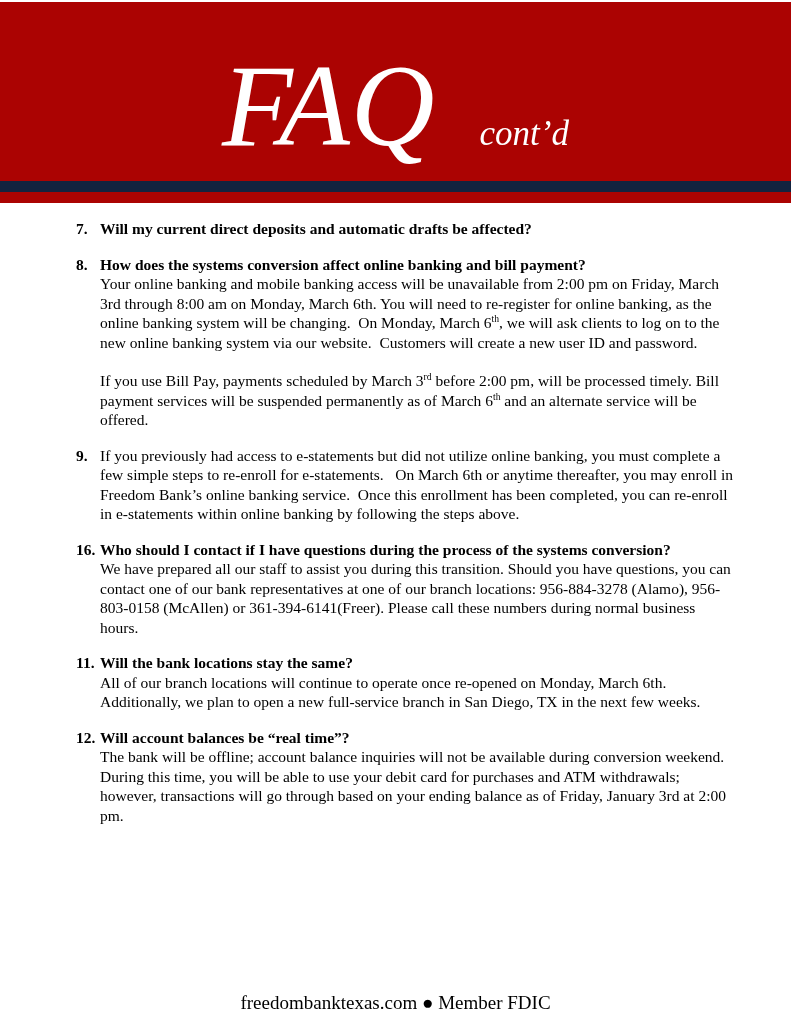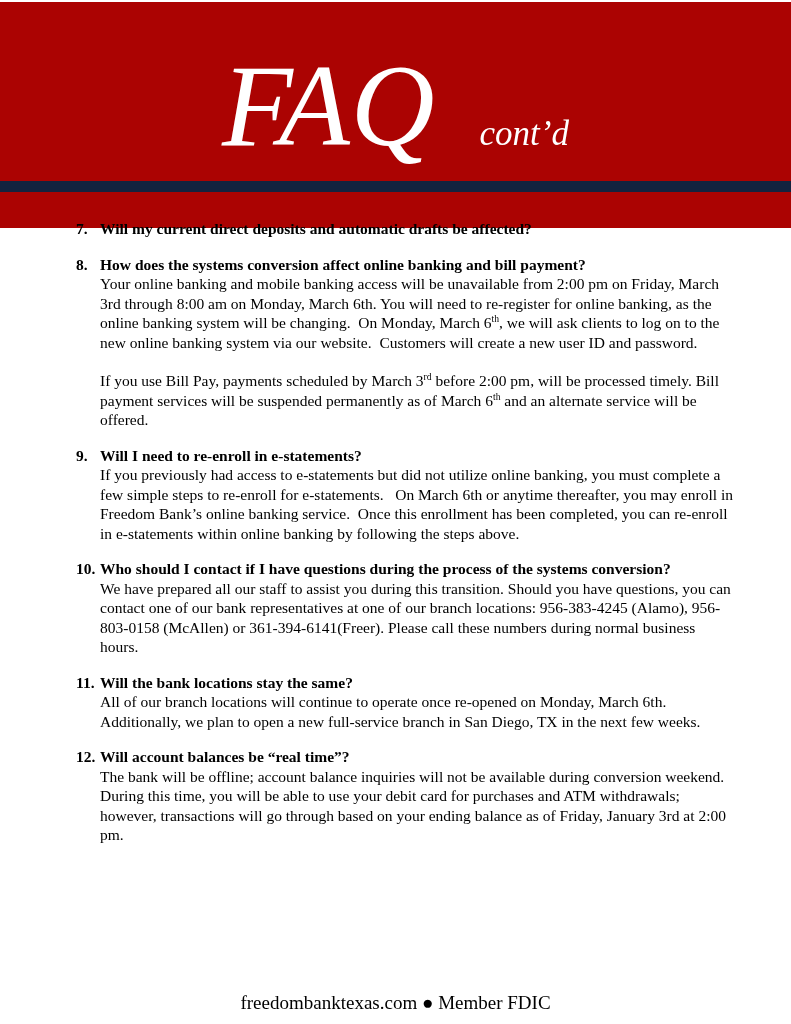--- a/index.html
+++ b/index.html
@@ -17,21 +17,21 @@
     height: 1024px;
     position: relative;
     background: #ffffff;
   }
   
   .banner {
     position: absolute;
     top: 2px;
     left: 0;
     width: 791px;
-    height: 226px;
+    height: 201px;
     background: #ab0302;
   }
   .banner-title-row {
     position: absolute;
     top: 46px;
     left: 0;
     width: 100%;
     display: flex;
     justify-content: center;
     align-items: baseline;
@@ -130,30 +130,29 @@
       <div class="item-body">
         <div class="question">How does the systems conversion affect online banking and bill payment?</div>
         <p class="answer"><span>Your online banking and mobile banking access will be unavailable from 2:00 pm on Friday, March 3rd through 8:00 am on Monday, March 6th. You will need to re-register for online banking, as the online banking system will be changing.  On Monday, March 6</span><sup>th</sup><span>, we will ask clients to log on to the new online banking system via our website.  Customers will create a new user ID and password.</span></p>
         <p class="answer"><span>If you use Bill Pay, payments scheduled by March 3</span><sup>rd</sup><span> before 2:00 pm, will be processed timely. Bill payment services will be suspended permanently as of March 6</span><sup>th</sup><span> and an alternate service will be offered.</span></p>
       </div>
     </section>
 
     <section class="faq-item">
       <span class="num">9.</span>
       <div class="item-body">
-        <div class="question">Will I need to re-enroll in e-statements?</div>
         <p class="answer"><span>If you previously had access to e-statements but did not utilize online banking, you must complete a few simple steps to re-enroll for e-statements.   On March 6th or anytime thereafter, you may enroll in Freedom Bank’s online banking service.  Once this enrollment has been completed, you can re-enroll in e-statements within online banking by following the steps above.</span></p>
       </div>
     </section>
 
     <section class="faq-item">
-      <span class="num">10.</span>
+      <span class="num">16.</span>
       <div class="item-body">
         <div class="question">Who should I contact if I have questions during the process of the systems conversion?</div>
-        <p class="answer"><span>We have prepared all our staff to assist you during this transition. Should you have questions, you can contact one of our bank representatives at one of our branch locations: 956-383-4245 (Alamo), 956-803-0158 (McAllen) or 361-394-6141(Freer). Please call these numbers during normal business hours.</span></p>
+        <p class="answer"><span>We have prepared all our staff to assist you during this transition. Should you have questions, you can contact one of our bank representatives at one of our branch locations: 956-884-3278 (Alamo), 956-803-0158 (McAllen) or 361-394-6141(Freer). Please call these numbers during normal business hours.</span></p>
       </div>
     </section>
 
     <section class="faq-item">
       <span class="num">11.</span>
       <div class="item-body">
         <div class="question">Will the bank locations stay the same?</div>
         <p class="answer"><span>All of our branch locations will continue to operate once re-opened on Monday, March 6th. Additionally, we plan to open a new full-service branch in San Diego, TX in the next few weeks.</span></p>
       </div>
     </section>

